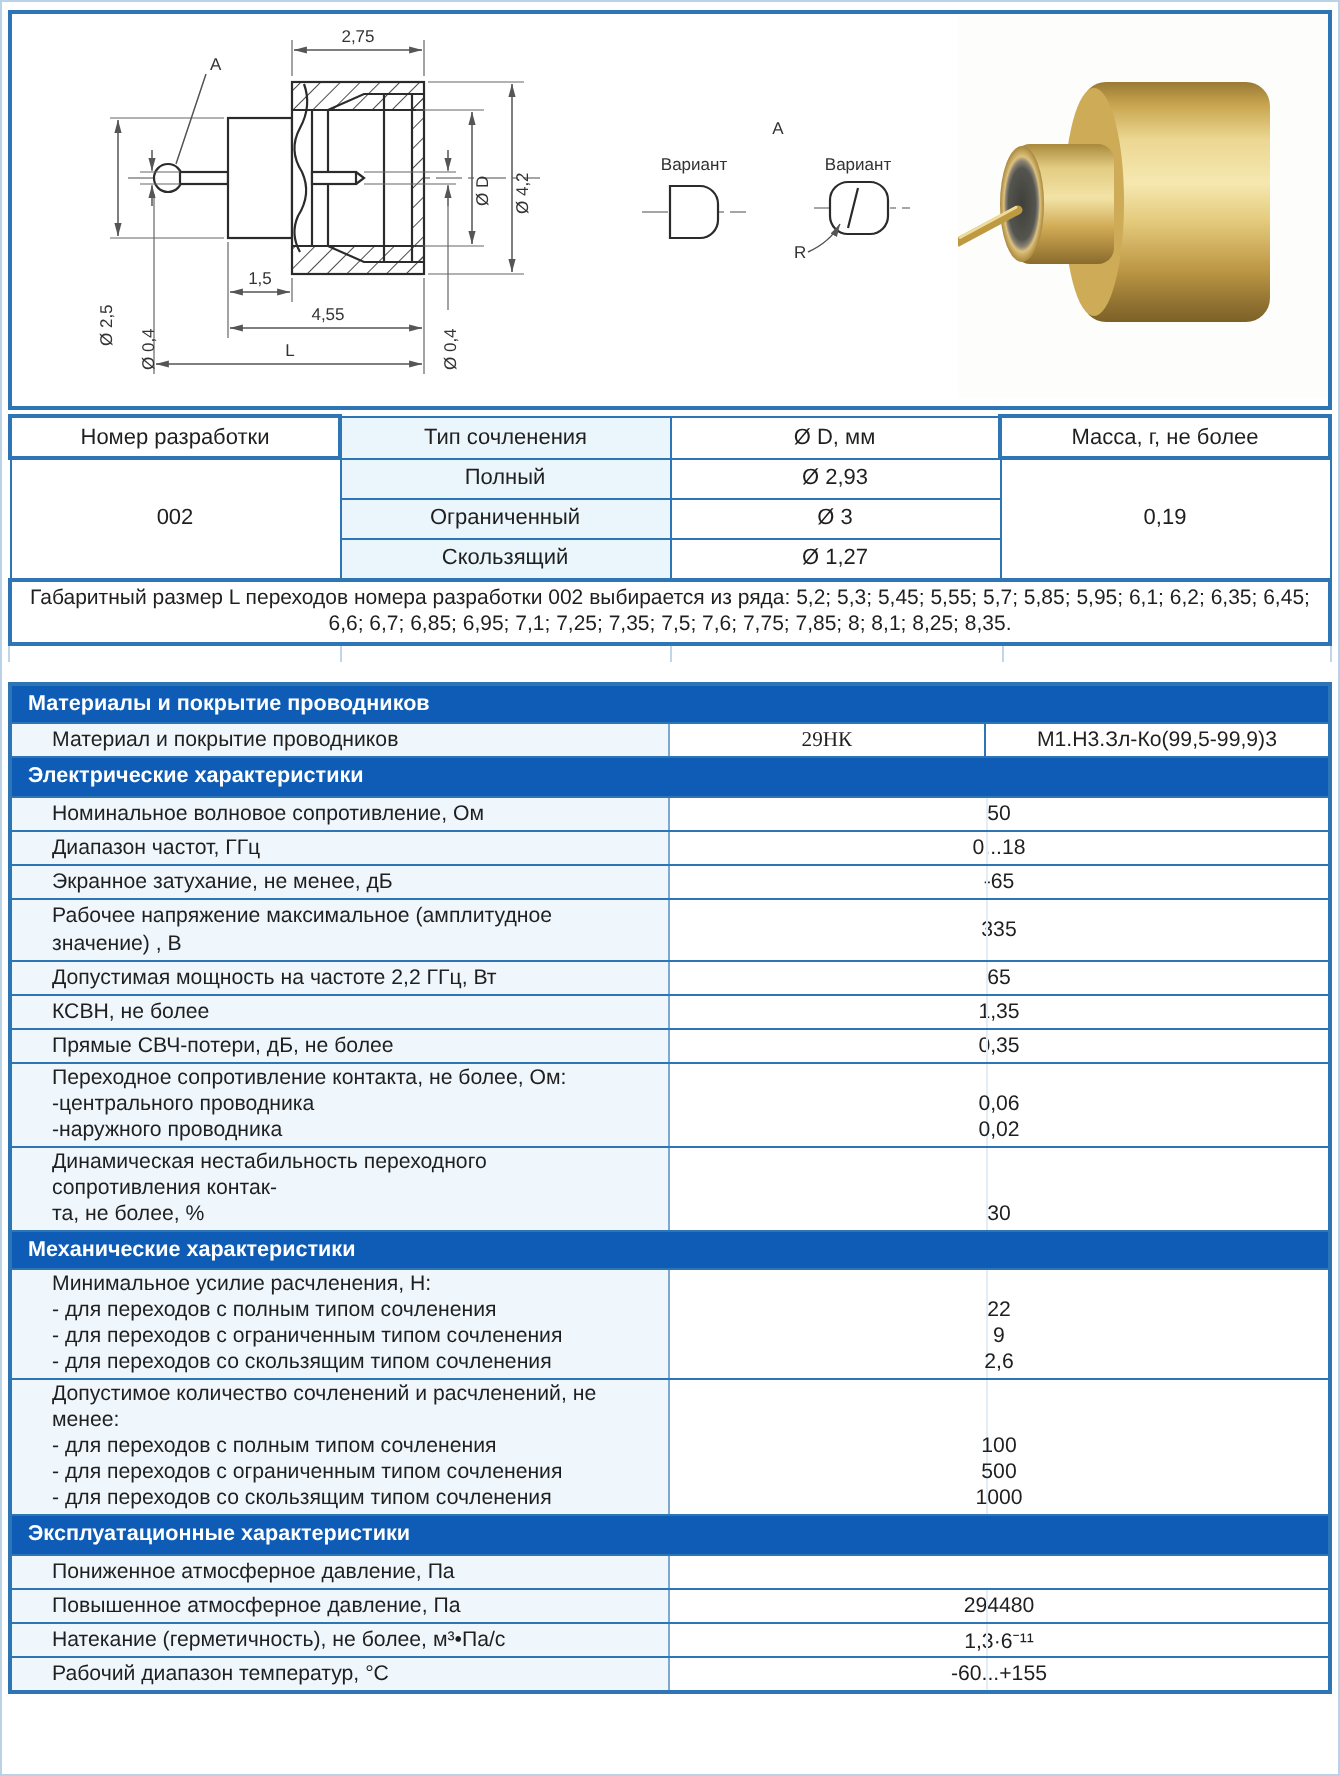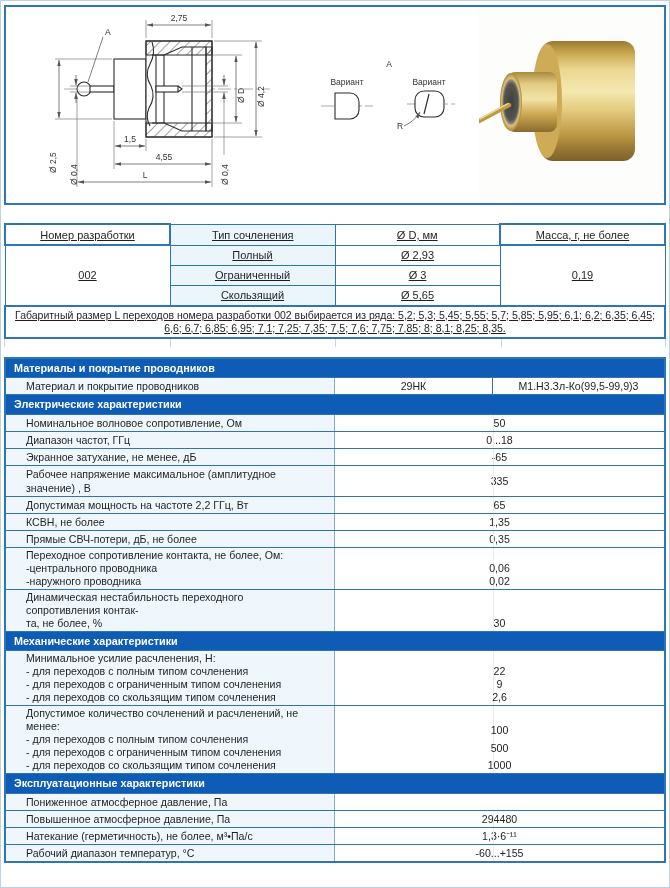--- a/index.html
+++ b/index.html
@@ -12,43 +12,43 @@
   .topbox svg{display:block;}
   .dwg-outline{stroke:#2b2b2b;stroke-width:1.1;fill:none;}
   .dwg-fill{stroke:#2b2b2b;stroke-width:1.1;fill:#fff;}
   .dim{stroke:#555;stroke-width:0.75;fill:none;}
   .ext{stroke:#666;stroke-width:0.6;fill:none;}
   .cl{stroke:#888;stroke-width:0.7;stroke-dasharray:13 3 3 3;fill:none;}
   .dt{font-size:8.5px;fill:#333;}
   .vt{font-size:8.5px;fill:#333;}
 
   
-  .t1{width:100%;border-collapse:collapse;table-layout:fixed;margin-top:18px;font-size:11px;text-decoration:underline;}
+  .t1{width:100%;border-collapse:collapse;table-layout:fixed;margin-top:2px;font-size:11px;}
   .t1 td{border:1.5px solid #2E75B6;text-align:center;height:17px;padding:1px 2px;}
   .t1 .typecell{background:#EAF5FC;}
   .t1 .outer{border-width:2px;}
   .t1 .notecell{font-size:10.5px;line-height:13px;padding:2px 6px;}
   .ghost{height:8px;position:relative;}
   .ghost span{position:absolute;top:0;bottom:0;width:1px;background:#c2d6e8;}
 
   
   .spec{margin-top:10px;border:2px solid #2E75B6;font-size:10.6px;}
   .spec > div{border-bottom:1.8px solid #2E75B6;}
   .spec > div:last-child{border-bottom:none;}
   .band{background:#0E5CB5;color:#fff;font-weight:bold;font-size:10.8px;padding:3px 8px 2.5px 8px;line-height:13px;}
   .srow{display:flex;align-items:stretch;background:#fff;}
   .lab{width:50%;background:#EFF7FD;padding:1px 20px;border-right:1.4px solid #7fa8cf;box-sizing:border-box;line-height:14px;display:flex;flex-direction:column;justify-content:center;}
   .val{width:50%;position:relative;box-sizing:border-box;}
   .val.single{display:flex;align-items:center;justify-content:center;}
   .val.single::after,.val.multi::after{content:"";position:absolute;left:48%;top:0;bottom:0;width:1px;background:#e3edf6;}
-  .val.multi{display:flex;flex-direction:column;justify-content:space-between;text-align:center;padding:1px 0;}
+  .val.multi{display:flex;flex-direction:column;justify-content:flex-end;text-align:center;padding:1px 0;}
   .lab .ln{line-height:13px;min-height:13px;text-align:left;}
   .val .ln{line-height:13px;min-height:13px;text-align:center;position:relative;z-index:1;}
   .val.dual{display:flex;}
-  .val .v1{width:48%;border-right:1.4px solid #2E75B6;display:flex;align-items:center;justify-content:center;box-sizing:border-box;}
+  .val .v1{width:48%;border-right:1.4px solid #2E75B6;display:flex;align-items:center;justify-content:center;box-sizing:border-box;font-family:Liberation Serif, serif;}
   .val .v2{flex:1;display:flex;align-items:center;justify-content:center;}
 </style>
 </head>
 <body>
 
 <div class="frame"></div>
 <div class="page">
 
   <div class="topbox">
 
@@ -210,21 +210,21 @@
       <td class="typecell">Полный</td>
       <td>Ø 2,93</td>
       <td rowspan="3">0,19</td>
     </tr>
     <tr>
       <td class="typecell">Ограниченный</td>
       <td>Ø 3</td>
     </tr>
     <tr>
       <td class="typecell">Скользящий</td>
-      <td>Ø 5,65</td>
+      <td>Ø 1,27</td>
     </tr>
     <tr>
       <td colspan="4" class="notecell outer">
         <div>Габаритный размер L  переходов номера разработки 002 выбирается из ряда: 5,2; 5,3; 5,45; 5,55; 5,7; 5,85; 5,95; 6,1; 6,2; 6,35; 6,45;</div>
         <div>6,6; 6,7; 6,85; 6,95; 7,1; 7,25; 7,35; 7,5; 7,6; 7,75; 7,85; 8; 8,1; 8,25; 8,35.</div>
       </td>
     </tr>
   </tbody>
     </table>
   <div class="ghost">

